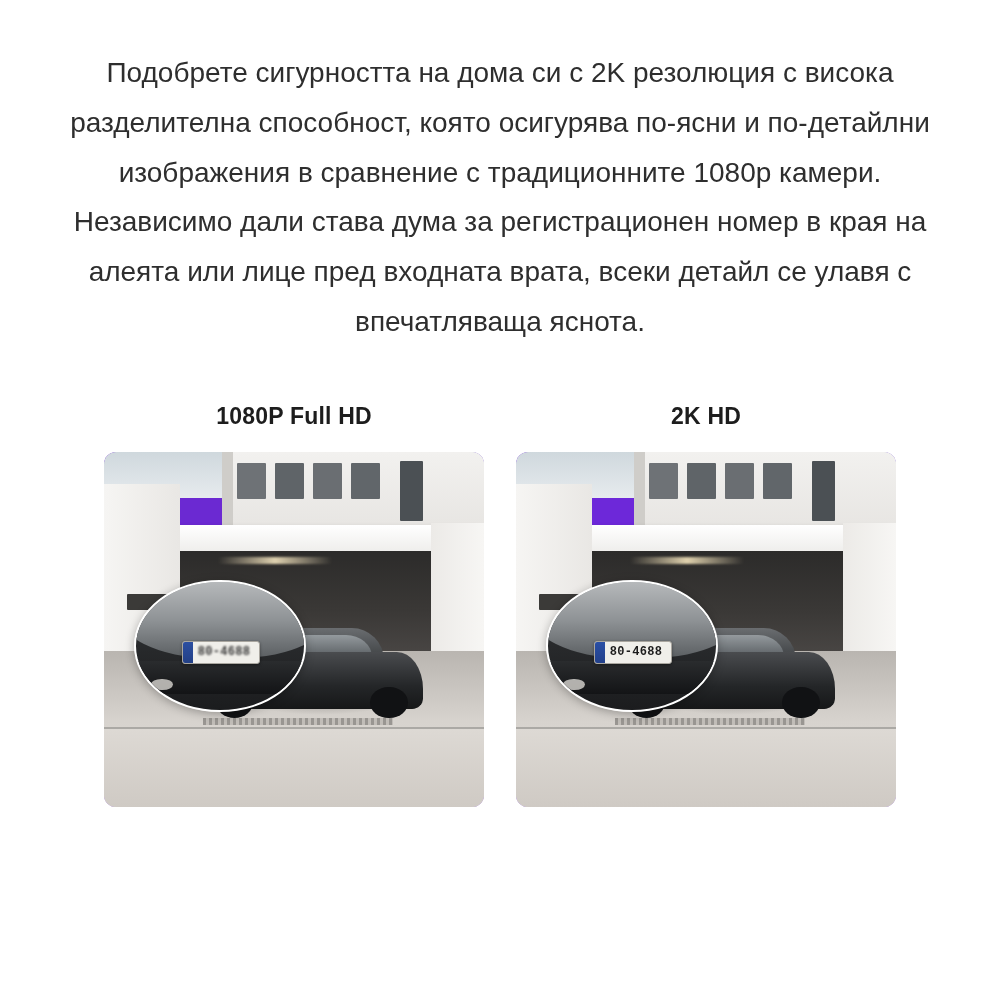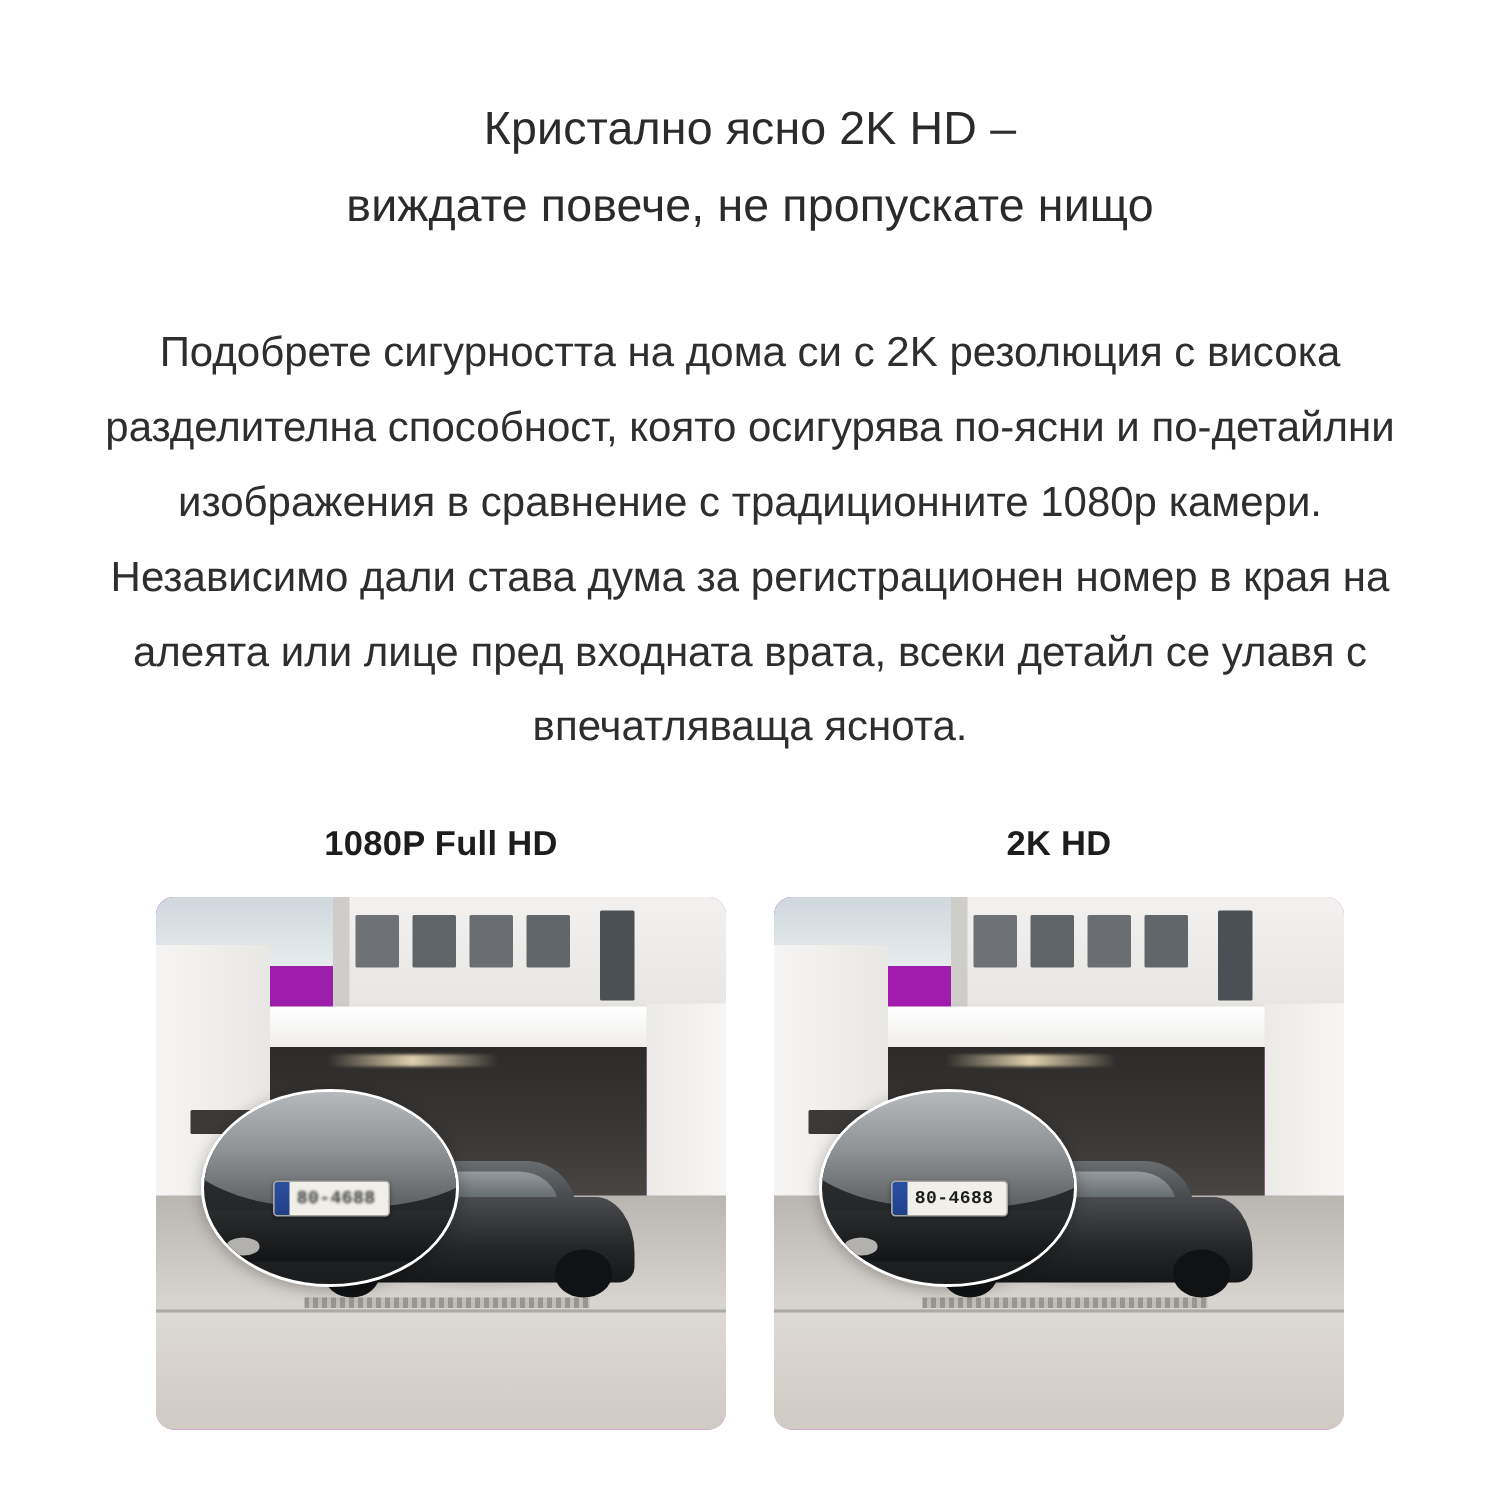--- a/index.html
+++ b/index.html
@@ -44,21 +44,21 @@
     width: 880px;
     text-align: center;
     font-size: 28px;
     line-height: 1.78;
     color: #2e2e2e;
     font-weight: 400;
   }
 
   
   .compare {
-    margin-top: 40px;
+    margin-top: 56px;
     display: flex;
     justify-content: center;
     gap: 32px;
   }
   .compare-col {
     width: 380px;
     display: flex;
     flex-direction: column;
     align-items: center;
   }
@@ -70,21 +70,21 @@
     letter-spacing: 0.2px;
   }
 
   
   .photo {
     position: relative;
     width: 380px;
     height: 355px;
     border-radius: 12px;
     overflow: hidden;
-    background: #a21caf;
+    background: #6d28d9;
   }
   .photo.soft { filter: blur(0.35px) saturate(0.95); }
 
   
   .sky {
     position: absolute; left: 0; top: 0; width: 100%; height: 13%;
     background: linear-gradient(#cfd8dd, #e6ebee);
   }
   
   .bldg-top {
@@ -257,24 +257,20 @@
   }
 
   
   .photo.crisp { filter: none; }
 </style>
 </head>
 <body>
 
 <div class="page">
 
-  <h1 class="headline">
-    <span class="line">Кристално ясно 2K HD –</span>
-    <span class="line">виждате повече, не пропускате нищо</span>
-  </h1>
 
   <p class="body-copy">Подобрете сигурността на дома си с 2K резолюция с висока разделителна способност, която осигурява по-ясни и по-детайлни изображения в сравнение с традиционните 1080p камери. Независимо дали става дума за регистрационен номер в края на алеята или лице пред входната врата, всеки детайл се улавя с впечатляваща яснота.</p>
 
   <div class="compare">
 
     <div class="compare-col">
       <div class="compare-label">1080P Full HD</div>
       <div class="photo soft">
         <div class="sky"></div>
         <div class="bldg-top"></div>

